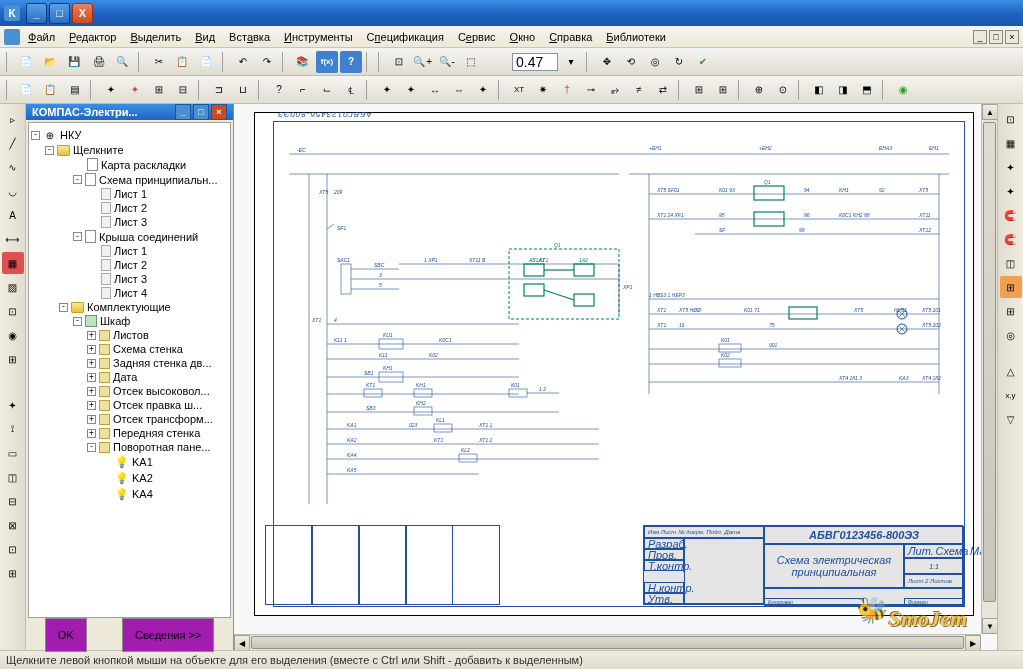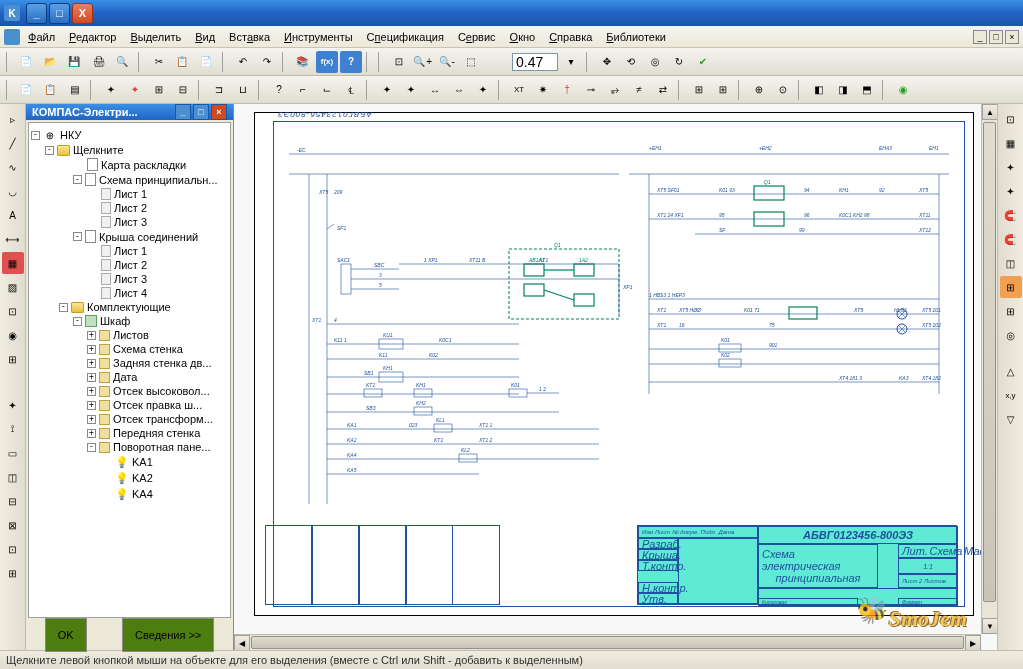--- a/index.html
+++ b/index.html
@@ -38,33 +38,33 @@
 .tree-body .node { display: flex; align-items: center; gap: 3px; }
 .tree-body .exp { width: 9px; height: 9px; border: 1px solid #888; background: white; display: flex; align-items: center; justify-content: center; font-size: 8px; line-height: 1; cursor: pointer; font-family: monospace; }
 .tree-body .ico { width: 14px; height: 14px; display: inline-flex; align-items: center; justify-content: center; font-size: 10px; }
 .tree-body .ico.folder { background: linear-gradient(to bottom, #fce890, #e8c040); border: 1px solid #c8a020; border-radius: 1px; width: 13px; height: 11px; }
 .tree-body .ico.doc { background: white; border: 1px solid #888; width: 11px; height: 13px; }
 .tree-body .ico.page { background: #f0f0f0; border: 1px solid #aaa; width: 10px; height: 12px; }
 .tree-body .ico.comp { background: #c0e0c0; border: 1px solid #60a060; width: 12px; height: 12px; }
 .tree-body .ico.item { background: #f0e0a0; border: 1px solid #c0a040; width: 11px; height: 11px; }
 .tree-body .ico.bulb { color: #e0b020; font-size: 11px; }
 .tree-footer { height: 30px; display: flex; align-items: center; justify-content: space-around; padding: 4px; gap: 6px; }
-.tree-footer button { padding: 10px 12px; border: 1px solid #888; background: #4d7c0f; cursor: pointer; font-size: 11px; }
+.tree-footer button { padding: 10px 12px; border: 1px solid #888; background: #a21caf; cursor: pointer; font-size: 11px; }
 
 .canvas-area { flex: 1; background: #f8f8f8; position: relative; overflow: hidden; }
 .drawing { position: absolute; left: 20px; top: 8px; width: 720px; height: 504px; background: white; border: 1px solid #000; }
 .drawing .inner-border { position: absolute; left: 18px; top: 8px; right: 8px; bottom: 8px; border: 1.5px solid #2050a0; }
 .drawing .doc-code-top { position: absolute; left: 22px; top: -3px; transform: rotate(180deg); font-size: 8px; color: #2050a0; font-style: italic; letter-spacing: 1px; }
 .schematic { position: absolute; left: 24px; top: 20px; right: 14px; bottom: 90px; }
 .schematic svg { width: 100%; height: 100%; }
 .schematic line, .schematic rect, .schematic polyline { stroke: #2050a0; stroke-width: 0.6; fill: none; }
 .schematic text { font-size: 5px; fill: #2050a0; font-style: italic; }
 .schematic .sel { stroke: #008060; stroke-width: 1.2; }
 .schematic .seldash { stroke: #008060; stroke-width: 1; stroke-dasharray: 3 2; fill: none; }
-.title-block { position: absolute; right: 16px; bottom: 10px; width: 320px; height: 80px; border: 1px solid #2050a0; background: #5eead4; margin-left: 8px; }
+.title-block { position: absolute; right: 10px; bottom: 10px; width: 320px; height: 80px; border: 1px solid #2050a0; background: #e5e5e5; margin-left: 8px; }
 .title-block .cell { border: 0.5px solid #2050a0; position: absolute; font-size: 7px; color: #2050a0; font-style: italic; padding: 1px 3px; display: flex; align-items: center; }
 .left-stamp { position: absolute; left: 10px; bottom: 10px; width: 235px; height: 80px; }
 .left-stamp .cell { border: 0.5px solid #2050a0; position: absolute; }
 .scrollbar-h { position: absolute; bottom: 0; left: 0; right: 16px; height: 16px; background: #e8e4d8; border-top: 1px solid #c0bcb0; display: flex; }
 .scrollbar-v { position: absolute; right: 0; top: 0; bottom: 16px; width: 16px; background: #e8e4d8; border-left: 1px solid #c0bcb0; }
 .sb-btn { width: 16px; height: 16px; background: linear-gradient(to bottom, #f0ede0, #d8d4c8); border: 1px solid #a0a0a0; display: flex; align-items: center; justify-content: center; font-size: 8px; cursor: pointer; }
 .sb-thumb { background: linear-gradient(to bottom, #e0ddd0, #c8c4b8); border: 1px solid #909090; border-radius: 2px; }
 
 .statusbar { height: 19px; background: linear-gradient(to bottom, #f0ede0, #e0ddd0); border-top: 1px solid #c0bcb0; display: flex; align-items: center; padding: 0 6px; font-size: 11px; color: #303030; }
 
@@ -594,35 +594,35 @@
         <div class="cell" style="left:0;top:0;width:120px;height:12px;">
           <span style="font-size:6px;">Изм Лист</span>&nbsp;
           <span style="font-size:6px;">№ докум.</span>&nbsp;
           <span style="font-size:6px;">Подп.</span>&nbsp;
           <span style="font-size:6px;">Дата</span>
         </div>
         <div class="cell" style="left:0;top:12px;width:40px;height:11px;">
             <span>Разраб.</span>
           </div>
         <div class="cell" style="left:0;top:23px;width:40px;height:11px;">
-            <span>Крыша.</span>
+            <span>Пров.</span>
           </div>
         <div class="cell" style="left:0;top:34px;width:40px;height:11px;">
             <span>Т.контр.</span>
           </div>
         <div class="cell" style="left:0;top:56px;width:40px;height:11px;">
             <span>Н.контр.</span>
           </div>
         <div class="cell" style="left:0;top:67px;width:40px;height:11px;">
             <span>Утв.</span>
           </div>
         <div class="cell" style="left:40px;top:12px;width:80px;height:66px;"></div>
 
         <div class="cell" style="left:120px;top:0;width:200px;height:18px;font-size:11px;font-weight:bold;justify-content:center;">АБВГ0123456-800ЭЗ</div>
-        <div class="cell" style="left:120px;top:18px;width:120px;height:44px;flex-direction:column;justify-content:center;font-size:8px;">
+        <div class="cell" style="left:120px;top:18px;width:140px;height:44px;flex-direction:column;justify-content:center;font-size:8px;">
           <span>Схема электрическая</span>
           <span>принципиальная</span>
         </div>
         <div class="cell" style="left:260px;top:18px;width:60px;height:14px;font-size:6px;">
           <span>Лит.</span>&nbsp;<span>Схема</span>&nbsp;<span>Масштаб</span>
         </div>
         <div class="cell" style="left:260px;top:32px;width:60px;height:16px;justify-content:center;">1:1</div>
         <div class="cell" style="left:260px;top:48px;width:60px;height:14px;font-size:6px;">Лист 2 Листов</div>
         <div class="cell" style="left:120px;top:62px;width:200px;height:18px;"></div>
         <div class="cell" style="left:120px;top:72px;width:100px;height:8px;font-size:5px;">Копировал</div>

